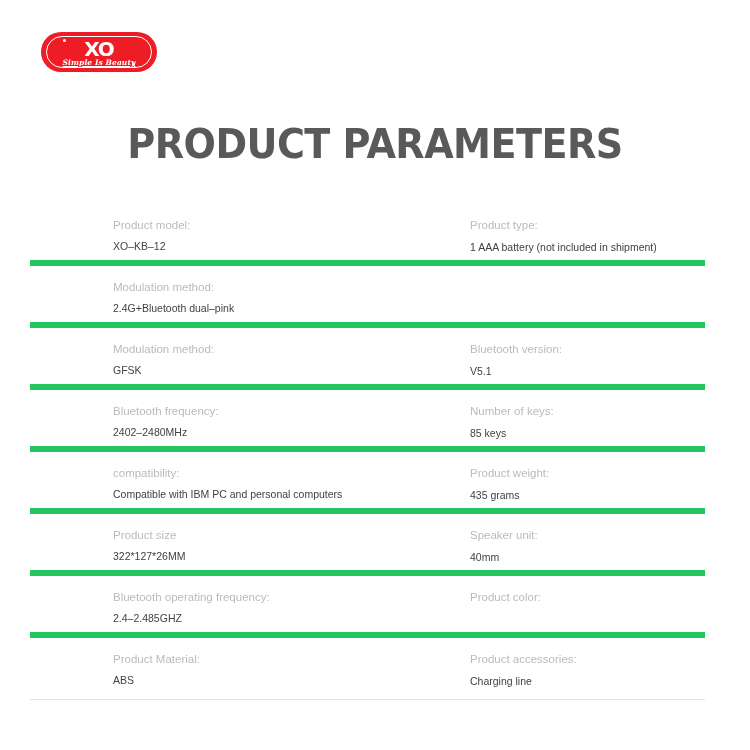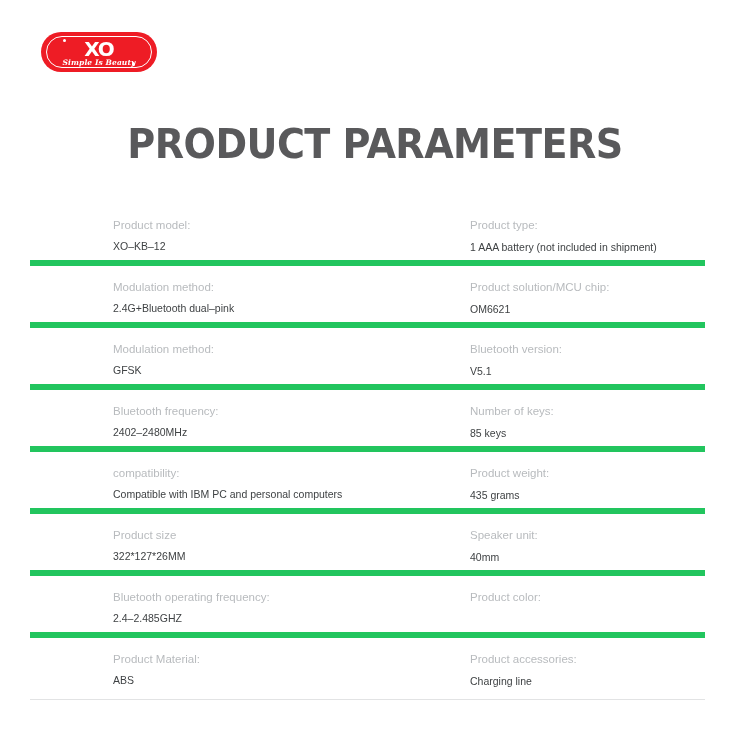--- a/index.html
+++ b/index.html
@@ -67,20 +67,21 @@
     top: 26px;
     text-align: center;
     color: #ffffff;
     font-family: "DejaVu Serif", serif;
     font-style: italic;
     font-weight: bold;
     font-size: 7.5px;
     letter-spacing: 0.1px;
     line-height: 9px;
     white-space: nowrap;
+    text-decoration: underline;
   }
 
   
   #page-title {
     position: absolute;
     top: 119px;
     left: 0;
     width: 750px;
     text-align: center;
     font-family: "DejaVu Sans", sans-serif;
@@ -162,24 +163,20 @@
       <div class="spec-label">Product type:</div>
       <div class="spec-value">1 AAA battery (not included in shipment)</div>
     </div>
   </div>
 
   <div class="spec-row">
     <div class="spec-cell left">
       <div class="spec-label">Modulation method:</div>
       <div class="spec-value">2.4G+Bluetooth dual–pink</div>
     </div>
-    <div class="spec-cell right">
-      <div class="spec-label">Product solution/MCU chip:</div>
-      <div class="spec-value">OM6621</div>
-    </div>
   </div>
 
   <div class="spec-row">
     <div class="spec-cell left">
       <div class="spec-label">Modulation method:</div>
       <div class="spec-value">GFSK</div>
     </div>
     <div class="spec-cell right">
       <div class="spec-label">Bluetooth version:</div>
       <div class="spec-value">V5.1</div>

